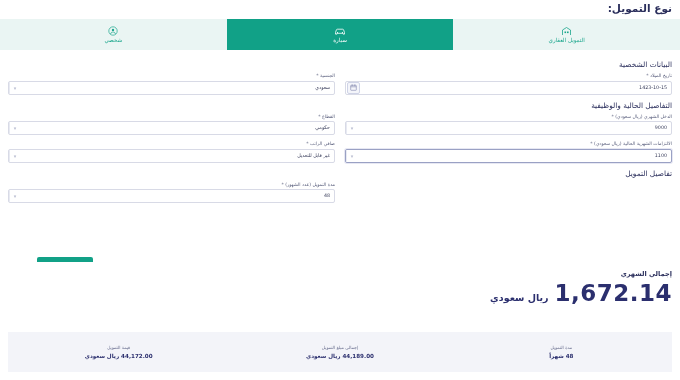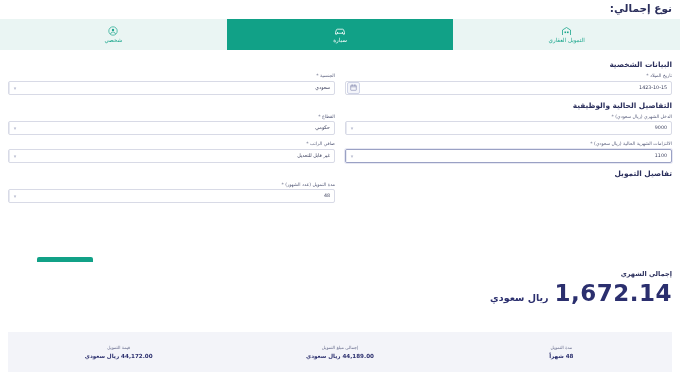--- a/index.html
+++ b/index.html
@@ -86,21 +86,21 @@
     position: absolute;
     top: 50px;
     right: 0;
     left: 0;
     bottom: 118px;
     padding: 4px 8px 0 8px;
   }
 
   .section-title {
     font-size: 7.4px;
-    font-weight: bold;
+    font-weight: normal;
     color: #2b2f5c;
     text-align: right;
     margin: 6px 0 3px 0;
     letter-spacing: 0.1px;
   }
 
   .row {
     display: flex;
     flex-direction: row;
     gap: 10px;
@@ -290,21 +290,21 @@
     white-space: nowrap;
     overflow: hidden;
     margin-top: 1px;
   }
 </style>
 </head>
 <body>
 
 <div class="page">
 
-  <div class="type-header">نوع إجمالي:</div>
+  <div class="type-header">نوع التمويل:</div>
 
   <div class="tabs">
 
     <div class="tab">
       <span class="tab-icon">
         <svg width="11" height="10" viewBox="0 0 22 20">
           <path d="M3 18V8l8-5 8 5v10" fill="none" stroke="currentColor" stroke-width="1.6" stroke-linejoin="round"></path>
           <rect x="7" y="11" width="3.2" height="3.2" fill="currentColor"></rect>
           <rect x="12" y="11" width="3.2" height="3.2" fill="currentColor"></rect>
         </svg>

